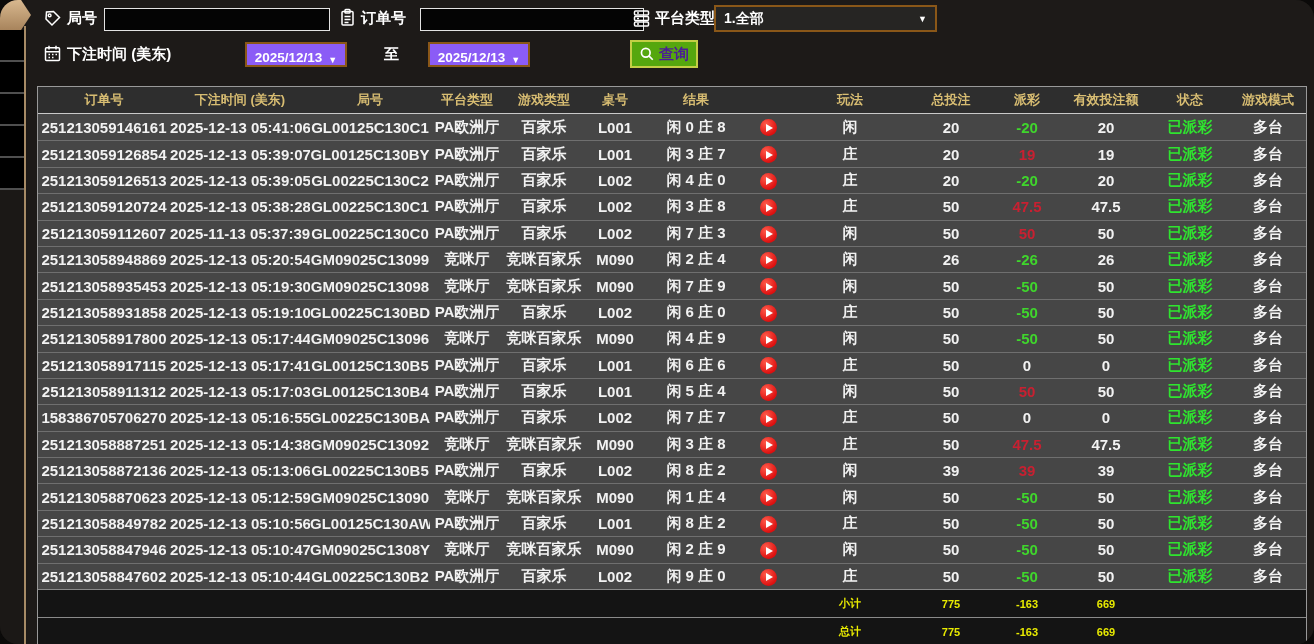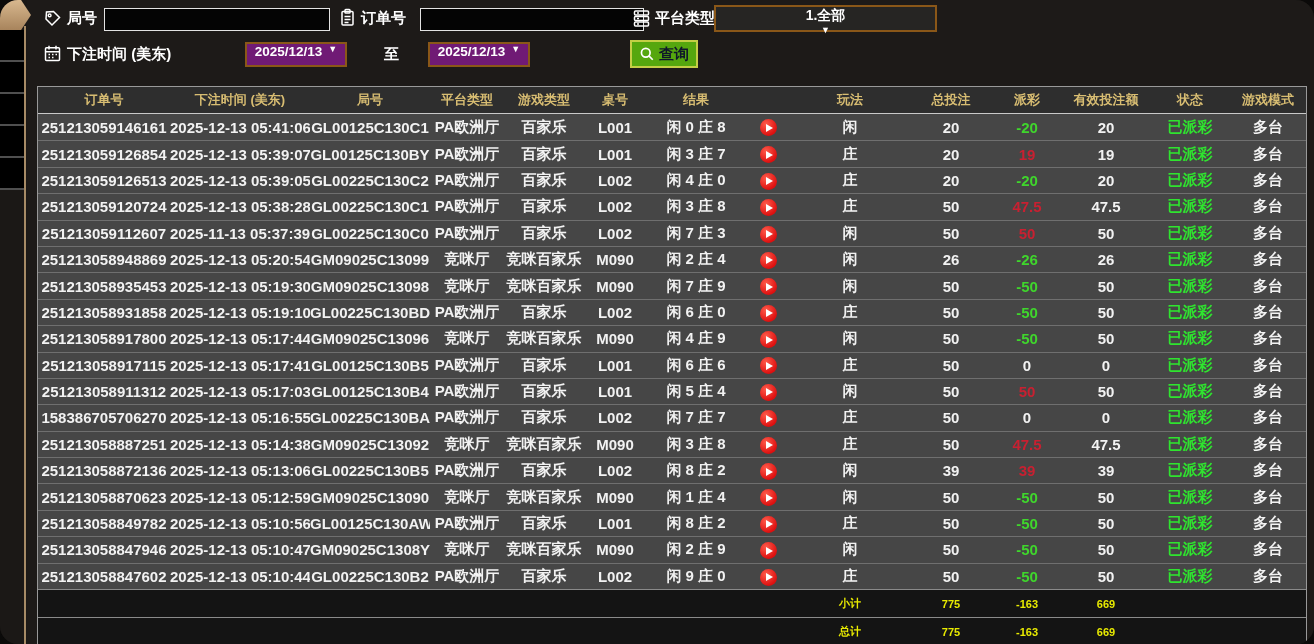--- a/index.html
+++ b/index.html
@@ -27,29 +27,29 @@
   .flabel { position:absolute; color:#fff; font-size:15px; font-weight:bold; white-space:nowrap; }
   .ficon  { position:absolute; width:19px; height:19px; }
   .ficon svg { width:100%; height:100%; }
 
   .tinput { position:absolute; height:23px; background:#040404; border:1px solid #e3e3e3;
             color:#fff; font-size:13px; padding:0 6px; outline:none;
             font-family:"Liberation Sans","DejaVu Sans",sans-serif; }
 
   .dropdown { position:absolute; display:flex; align-items:center; justify-content:space-between;
               background:#262523; border:2px solid var(--accent-border);
-              color:#fff; font-weight:bold; font-size:14px; padding:0 8px; cursor:pointer;flex-direction:column; }
-  .dateselect { position:absolute; display:flex; align-items:flex-start; justify-content:center; gap:6px;
-              background:#701a75; border:2px solid var(--accent-border);
+              color:#fff; font-weight:bold; font-size:14px; padding:0 8px; cursor:pointer; }
+  .dateselect { position:absolute; display:flex; align-items:flex-end; justify-content:center; gap:6px;
+              background:#8b5cf6; border:2px solid var(--accent-border);
               color:#fff; font-weight:bold; font-size:13.5px; cursor:pointer; }
   .caret { font-size:9px; color:#fff; }
 
   .search-btn { position:absolute; display:flex; align-items:center; gap:4px;
               background:var(--search-button-bg); border:2px solid var(--search-button-border);
-              color:#0f172a; font-weight:bold; font-size:15px; height:28px; padding:0 7px; cursor:pointer;
+              color:#4c1d95; font-weight:bold; font-size:15px; height:28px; padding:0 7px; cursor:pointer;
               font-family:"Liberation Sans","DejaVu Sans",sans-serif; }
   .search-btn svg { width:16px; height:16px; }
 
   
   .btable { position:absolute; left:10px; top:86px; width:1270px;
             border-left:1px solid #999; border-right:1px solid #999; border-top:1px solid #999; }
   .grid { display:grid;
           grid-template-columns:132px 140px 120px 74px 80px 62px 100px 44px 120px 82px 70px 88px 80px 1fr; }
   .thead { height:27px; align-items:center; background:var(--header-bg);
            color:var(--header-text); font-size:13px; font-weight:bold; text-align:center;

